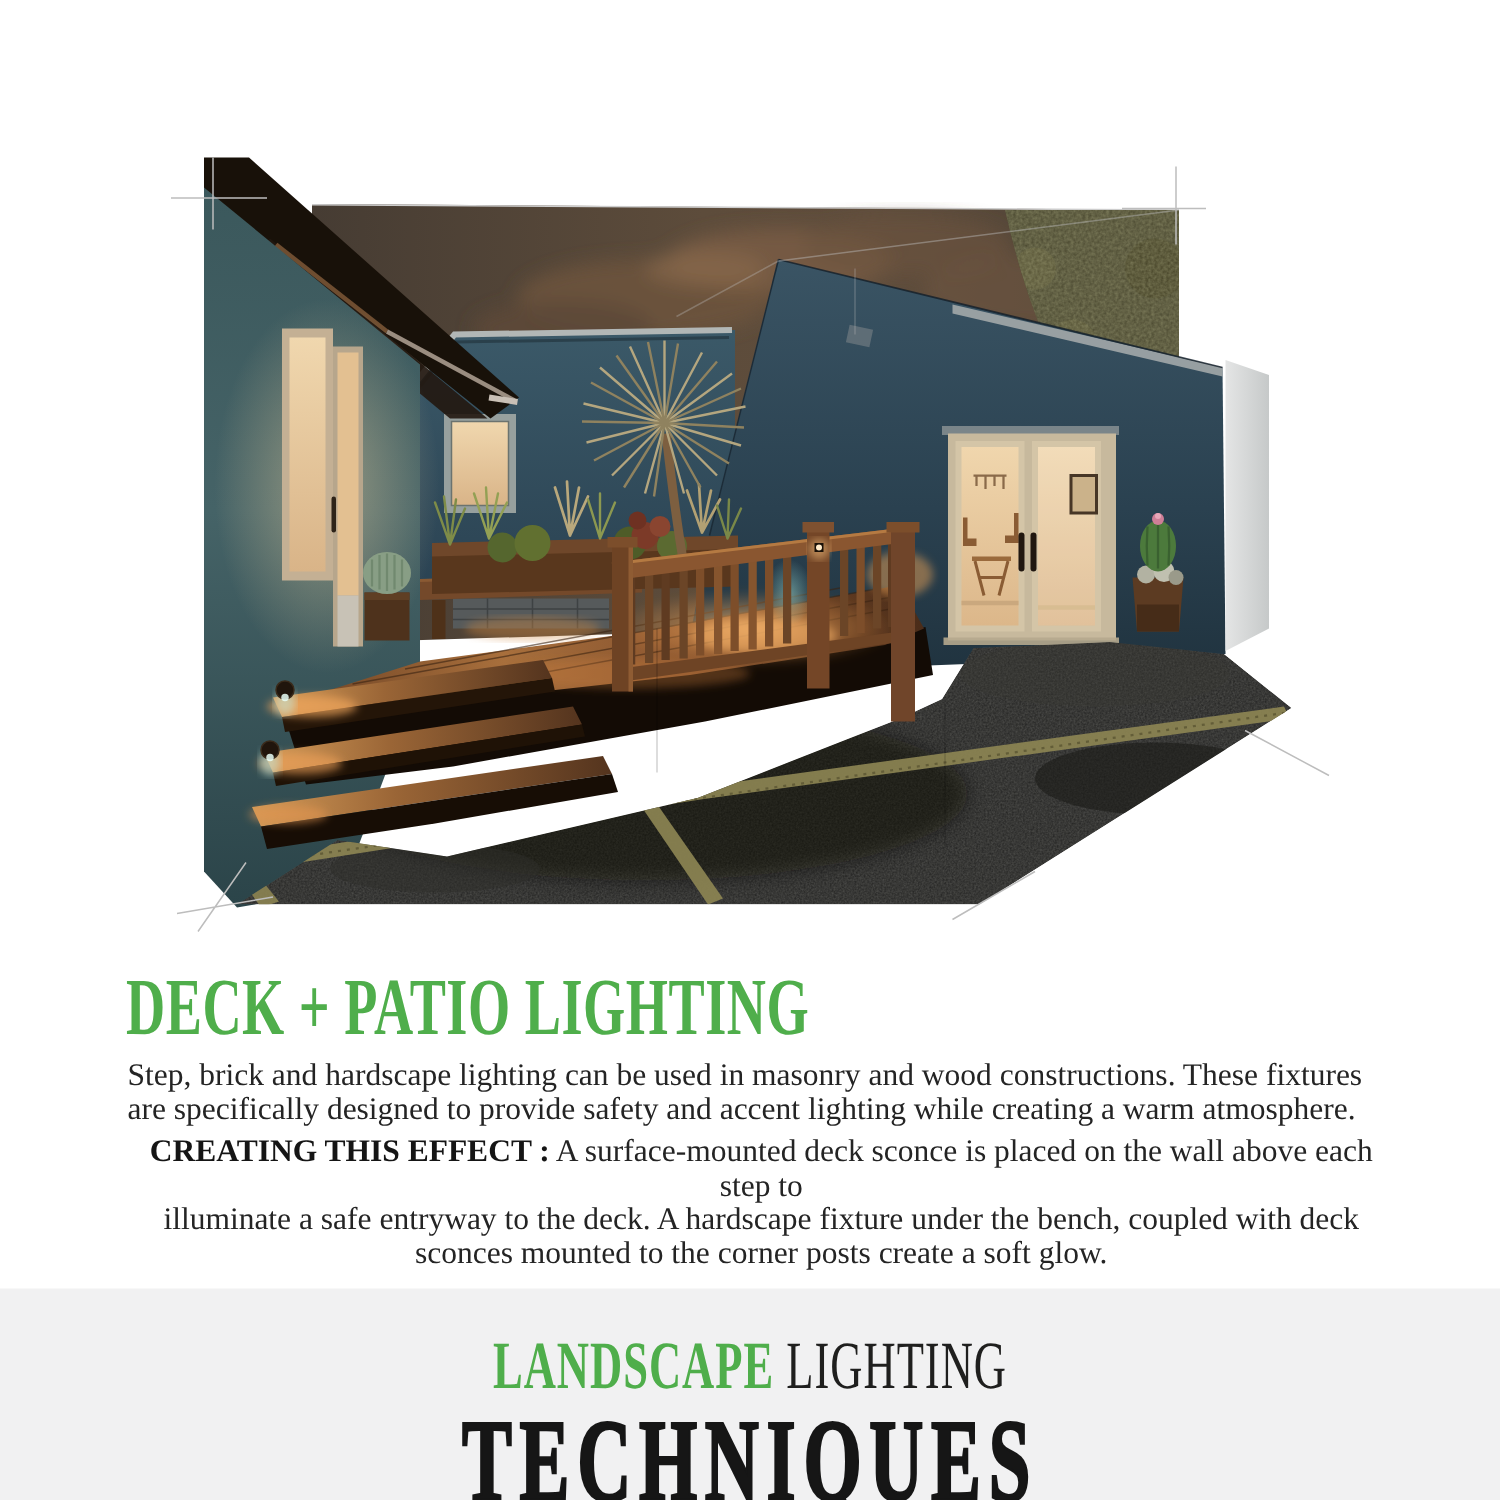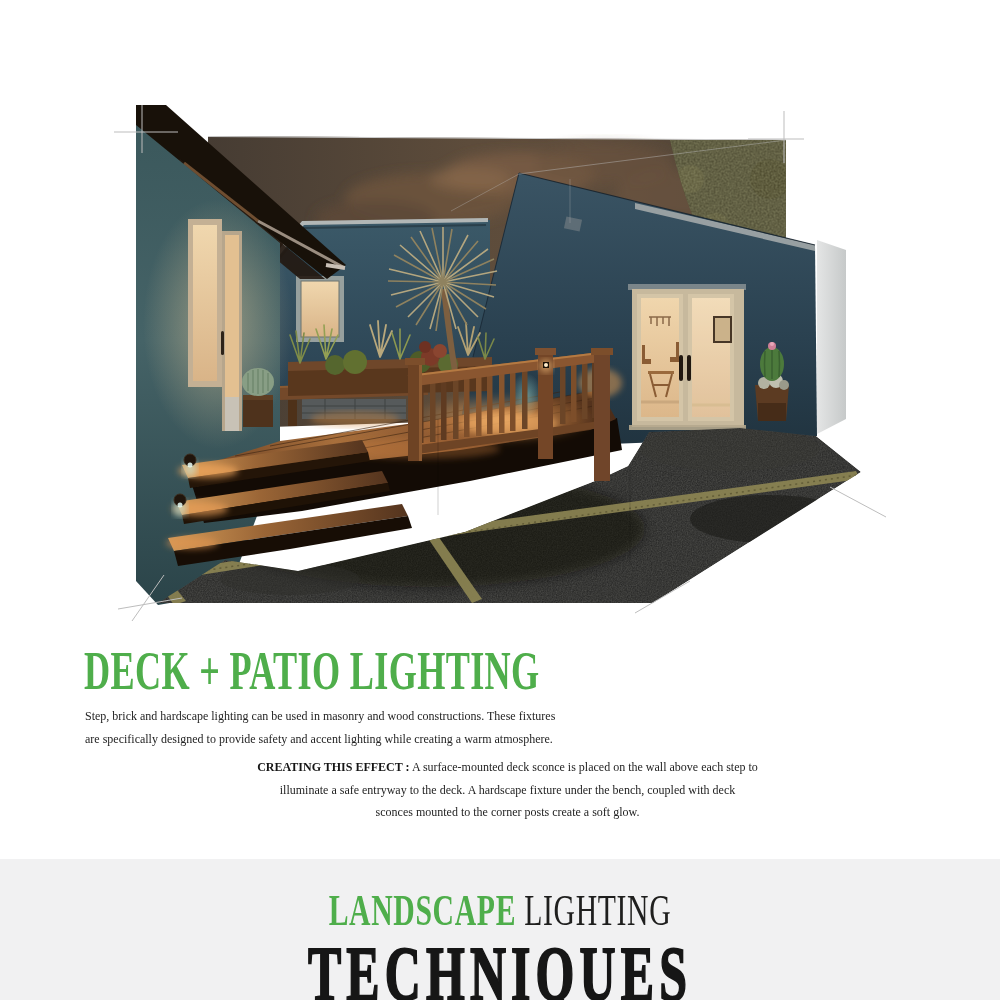--- a/index.html
+++ b/index.html
@@ -3,21 +3,21 @@
 <meta charset="utf-8">
 <style>
   html,body{margin:0;padding:0;background:#ffffff;}
   .page{position:relative;width:1000px;height:1000px;background:#ffffff;overflow:hidden;
         font-family:Liberation Serif, serif;margin-top:44px;}
   .illustration{position:absolute;left:130px;top:75px;width:740px;height:500px;}
   .illustration svg{overflow:visible;display:block;}
   .heading{position:absolute;left:84px;top:600px;margin:0;font-size:54px;line-height:54px;
            font-weight:700;color:#4fae4b;letter-spacing:.5px;white-space:nowrap;
            transform:scaleX(.67);transform-origin:left top;}
-  .para{position:absolute;left:85px;width:845px;margin:0;font-size:12px;line-height:22.5px;
+  .para{position:absolute;left:85px;width:845px;margin:0;font-size:21px;line-height:22.5px;
         color:#242424;white-space:pre-line;}
   #p1{top:661px;}
   #p2{top:712px;text-align:center;}
   #p2 strong{font-weight:700;color:#151515;}
   .footer{position:absolute;left:0;top:815px;width:1000px;height:185px;background:#f1f1f2;}
   .brandline{margin-top:32px;height:38px;line-height:38px;text-align:center;font-size:45px;
              letter-spacing:1px;white-space:nowrap;transform:scaleX(.66);transform-origin:center top;}
   .brand-green{color:#4fae4b;font-weight:700;}
   .brand-dark{color:#1f1f1e;font-weight:400;}
   .techniques{margin-top:6px;text-align:center;font-size:78px;line-height:78px;font-weight:700;

